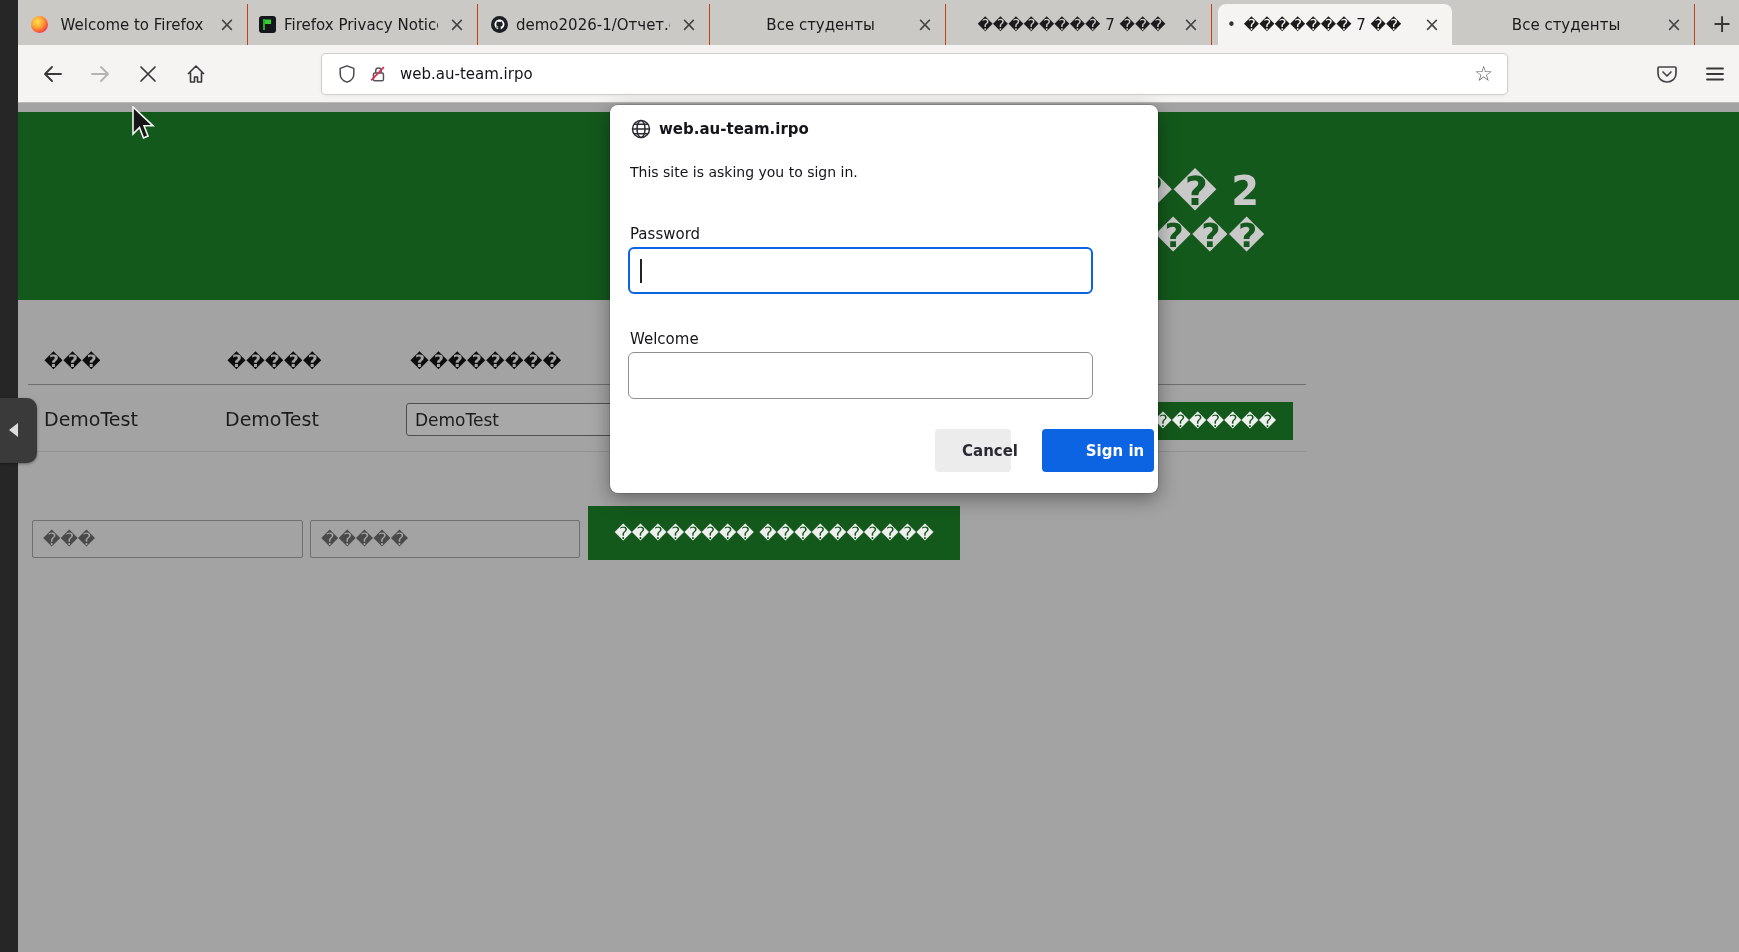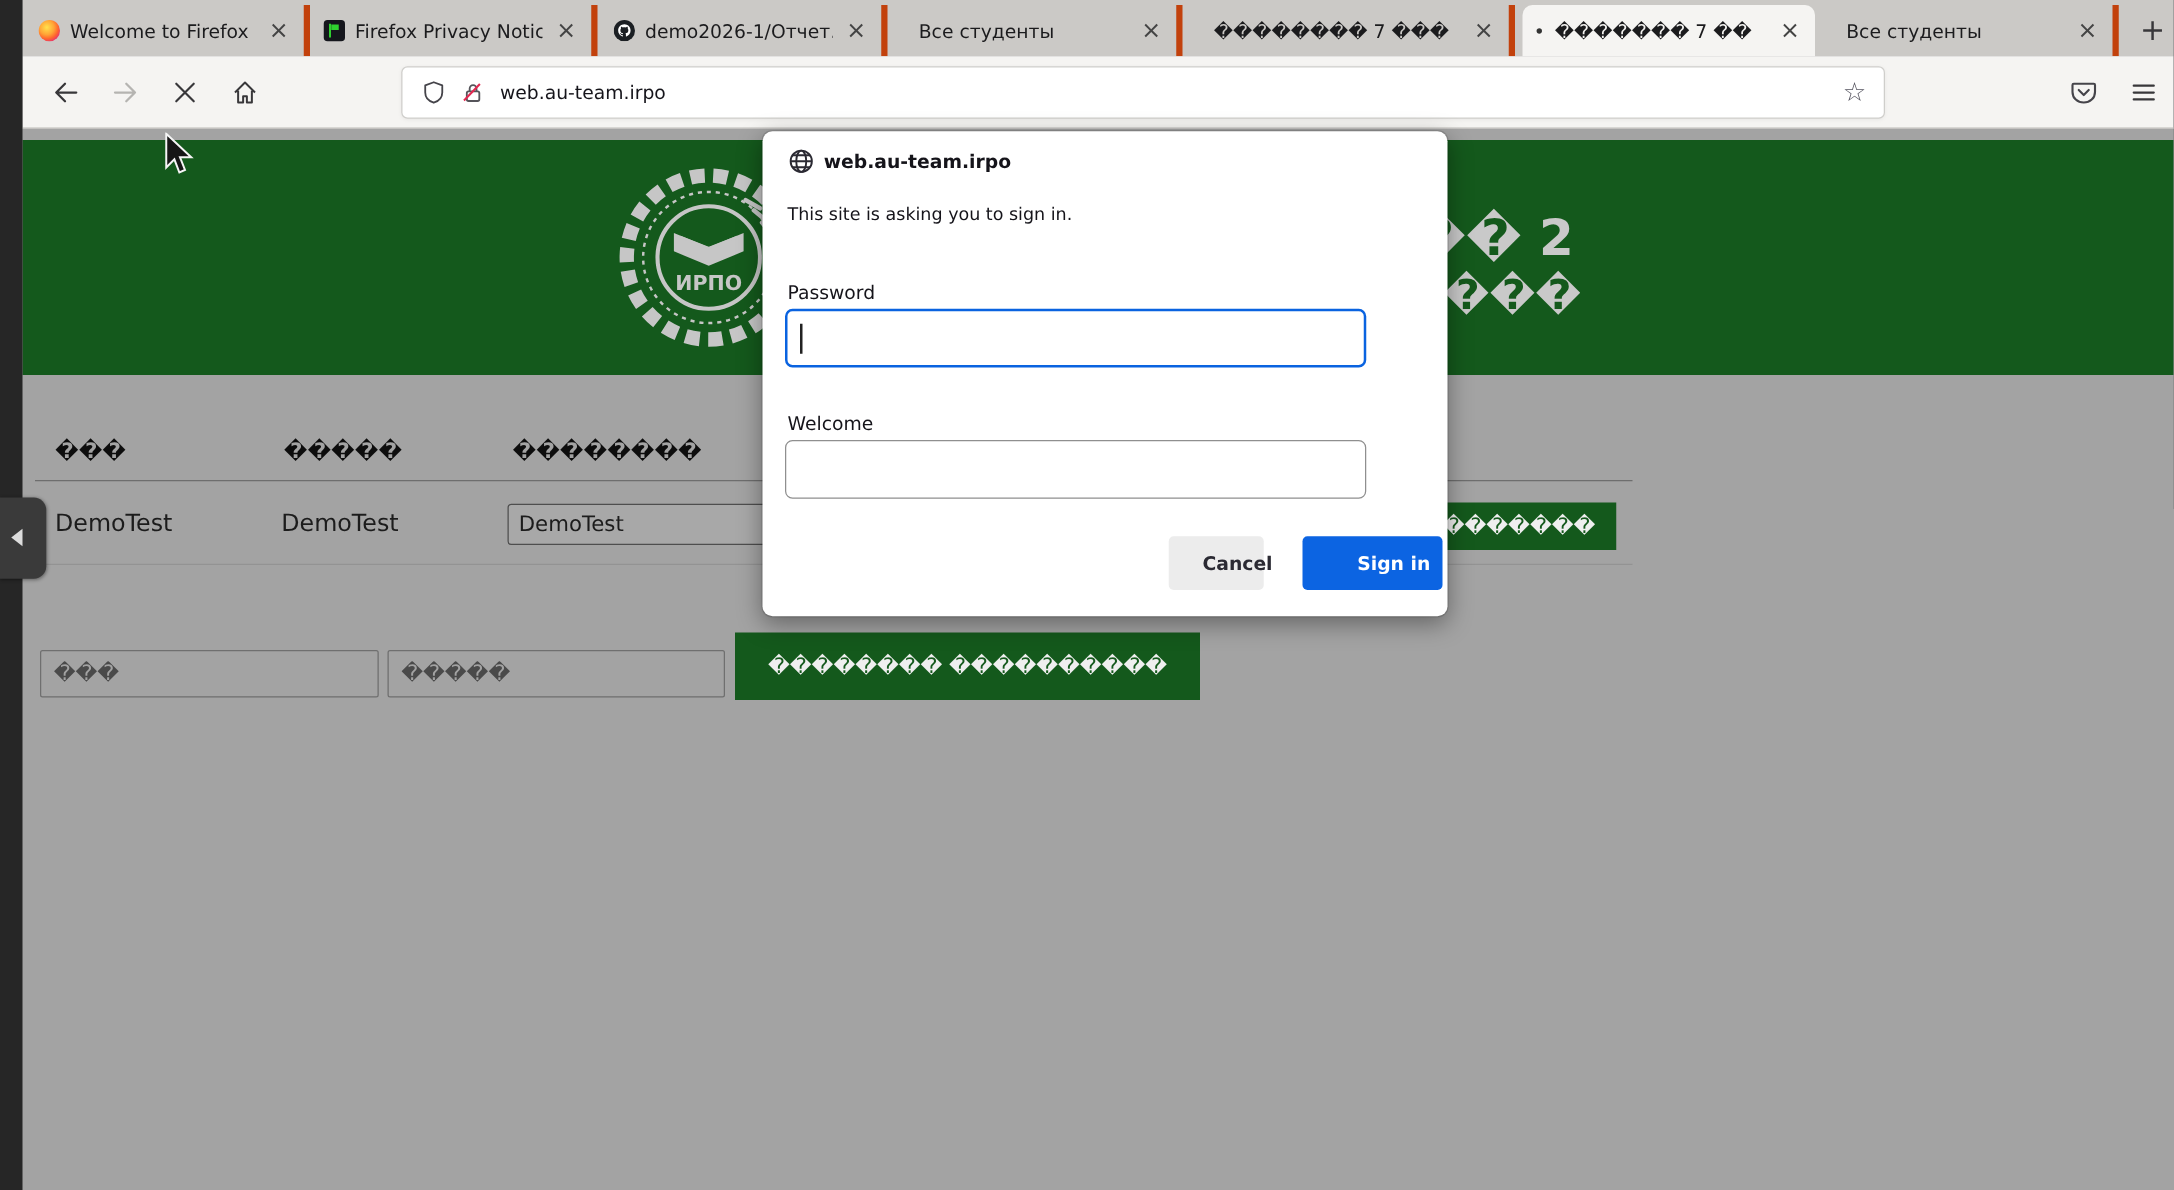--- a/index.html
+++ b/index.html
@@ -14,21 +14,21 @@
     border-radius:0 10px 10px 0;z-index:41;box-shadow:0 1px 3px rgba(0,0,0,.4);}
   .drawer-tri{position:absolute;left:9px;top:25px;width:0;height:0;
     border-top:7px solid transparent;border-bottom:7px solid transparent;border-right:9px solid #dcdcdc;}
   
   .tabbar{position:absolute;left:18px;top:0;width:1721px;height:45px;background:#cbc9c6;z-index:20;}
   .tab{position:absolute;top:4px;height:41px;display:flex;align-items:center;padding:0 9px;
     box-sizing:border-box;font-size:15px;color:#1b1b1d;gap:8px;}
   .tab .title{white-space:nowrap;overflow:hidden;flex:1;}
   .tab .close{font-size:19px;color:#444;margin-left:auto;padding:0 3px;line-height:1;}
   .tab.active{background:#f5f4f2;border-radius:8px 8px 0 0;}
-  .tab:not(.active){border-right:5px solid #c2410c;}
+  .tab:not(.active){border-right:1px solid #c2410c;text-align:center;}
   .dot{font-size:15px;color:#333;}
   .fav{width:17px;height:17px;flex:0 0 auto;}
   .fav-firefox{border-radius:50%;background:radial-gradient(circle at 38% 35%,#ffe14d 0%,#ffa436 38%,#ff652e 60%,#e8336d 78%,#7542e5 100%);}
   .fav-privacy{border-radius:3px;background:#15161c;position:relative;}
   .newtab{position:absolute;top:8px;width:32px;height:32px;display:flex;align-items:center;justify-content:center;
     font-size:24px;color:#38373a;}
   
   .toolbar{position:absolute;left:18px;top:45px;width:1721px;height:58px;background:#f5f4f2;
     border-bottom:1px solid #bbb9b6;box-sizing:border-box;z-index:20;}
   .navbtn{position:absolute;top:12px;width:34px;height:34px;display:flex;align-items:center;justify-content:center;border-radius:4px;}
@@ -181,33 +181,20 @@
     <div class="navbtn" style="left:1680px;top:12px;">
       <svg width="22" height="22" viewBox="0 0 22 22">
           <path d="M3 5.5h16M3 11h16M3 16.5h16" stroke="#38373a" stroke-width="1.8" stroke-linecap="round"></path>
         </svg>
     </div>
   </div>
 
   <div class="page">
 
     <div class="banner">
-      <div class="logo">
-        <svg width="164" height="164" viewBox="0 0 100 100">
-          <g fill="none" stroke="#c6c6c6">
-            <circle cx="50" cy="50" r="40" stroke-width="7" stroke-dasharray="7 4.2"></circle>
-            <circle cx="50" cy="50" r="32" stroke-width="1.2" stroke-dasharray="2 2.4"></circle>
-            <circle cx="50" cy="50" r="25" stroke-width="2"></circle>
-            <path d="M33 47l17 7 17-7v-9l-17 7-17-7z" fill="#c6c6c6" stroke="none"></path>
-            <path d="M36 40l14 5.5L64 40" stroke-width="1.4"></path>
-            <path d="M68 22l7 4M72 27l6 5M76 33l5 6" stroke-width="2.2" stroke-linecap="round"></path>
-          </g>
-          <text x="50" y="66" text-anchor="middle" font-size="10" font-weight="bold" fill="#c6c6c6" font-family="DejaVu Sans, sans-serif">ИРПО</text>
-        </svg>
-      </div>
       <div class="banner-title">�� 2</div>
       <div class="banner-sub">����</div>
     </div>
 
     <span class="th" style="left:26px;">���</span>
     <span class="th" style="left:209px;">�����</span>
     <span class="th" style="left:392px;">��������</span>
 
     <div class="hline" style="top:281px;"></div>
 

